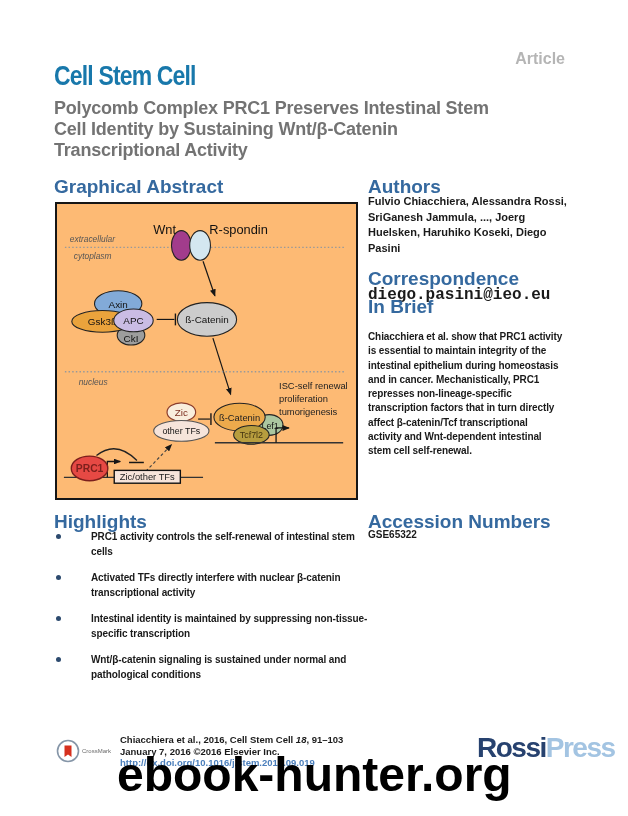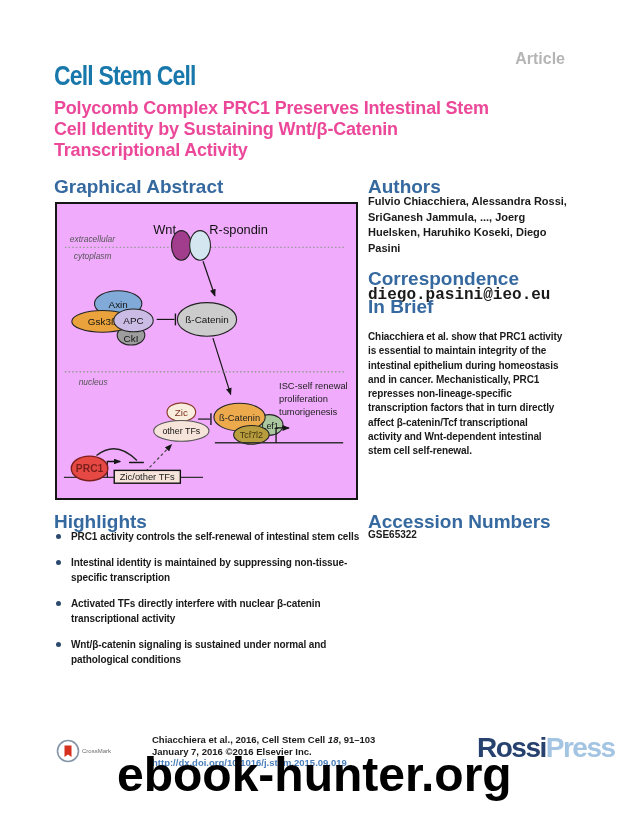--- a/index.html
+++ b/index.html
@@ -2,42 +2,42 @@
 <html><head>
 <meta charset="utf-8">
 <style>
   html,body{margin:0;padding:0;background:#fff;}
   .page{position:relative;width:628px;height:816px;background:#ffffff;overflow:hidden;
         font-family:"Liberation Sans",sans-serif;color:#111;}
   .abs{position:absolute;}
   .article-label{top:50px;right:63px;font-size:16px;font-weight:bold;color:#b5b5b5;}
   .journal-logo{top:60px;left:54px;font-size:28px;font-weight:bold;color:#1878ab;
                 letter-spacing:-1px;transform:scaleX(0.82);transform-origin:left top;white-space:nowrap;}
-  .paper-title{top:98px;left:54px;width:530px;font-size:18px;font-weight:bold;color:#ec4899;
+  .paper-title{top:98px;left:54px;width:530px;font-size:18px;font-weight:bold;color:#737373;
                line-height:21px;white-space:pre-line;letter-spacing:-0.2px;}
   .sec-heading{font-size:19px;font-weight:bold;color:#35699f;}
   .ga-heading{top:176px;left:54px;}
-  .ga-box{top:202px;left:55px;width:303px;height:298px;border:2px solid #161616;box-sizing:border-box;background:#f0abfc;}
+  .ga-box{top:202px;left:55px;width:303px;height:298px;border:2px solid #161616;box-sizing:border-box;background:#fdba74;}
   .ga-box svg{position:absolute;left:0;top:0;}
   .authors-heading{top:176px;left:368px;}
   .authors-names{top:194px;left:368px;width:215px;font-size:11px;font-weight:bold;line-height:15.7px;white-space:pre-line;color:#1a1a1a;}
   .corr-heading{top:268px;left:368px;}
   .corr-email{top:286px;left:368px;font-size:16px;font-weight:bold;color:#1a1a1a;font-family:Liberation Mono, monospace;}
   .inbrief-heading{top:296px;left:368px;}
   .inbrief-text{top:330px;left:368px;width:225px;font-size:10px;font-weight:bold;line-height:14.3px;white-space:pre-line;color:#1a1a1a;letter-spacing:-0.1px;}
   .hl-heading{top:511px;left:54px;}
   .hl-list{top:529px;left:54px;width:315px;}
-  .hl-item{display:flex;margin-bottom:11px;}
+  .hl-item{display:flex;margin-bottom:11px;gap:20px;}
   .hl-bullet{width:5px;height:5px;border-radius:50%;background:#2c4a6e;margin:5px 10px 0 2px;flex:none;}
   .hl-text{font-size:10px;font-weight:bold;line-height:15px;white-space:pre-line;color:#1a1a1a;letter-spacing:-0.1px;}
   .acc-heading{top:511px;left:368px;}
   .acc-value{top:529px;left:368px;font-size:10px;font-weight:bold;color:#1a1a1a;}
   .crossmark{top:739px;left:56px;width:60px;height:24px;}
   .crossmark-label{position:absolute;left:26px;top:9px;font-size:6px;color:#6b6b6b;}
-  .citation{top:734px;left:120px;font-size:9.5px;font-weight:bold;line-height:11.6px;color:#1a1a1a;margin-left:32px;}
+  .citation{top:734px;left:120px;font-size:9.5px;font-weight:bold;line-height:11.6px;color:#1a1a1a;}
   .doi-link{color:#4a7ebb;font-weight:bold;text-decoration:none;text-align:right;}
   .cellpress{top:732px;left:477px;font-size:28px;font-weight:bold;letter-spacing:-1.5px;white-space:nowrap;}
   .cellpress .cell{color:#27426f;}
   .cellpress .press{color:#a3c4e2;margin-top:24px;}
   .watermark{top:751px;left:117px;font-family:Liberation Sans, sans-serif;font-size:48px;font-weight:bold;
              color:#000;letter-spacing:0px;white-space:nowrap;line-height:1;}
   
   .fig-big{font-size:13px;fill:#111;}
   .fig-label{font-size:10px;fill:#111;}
   .fig-small{font-size:9px;fill:#111;}
@@ -156,27 +156,27 @@
 stem cell self-renewal.</div>
 
   <div class="abs sec-heading hl-heading">Highlights</div>
   <div class="abs hl-list">
     <div class="hl-item">
       <span class="hl-bullet"></span>
       <span class="hl-text">PRC1 activity controls the self-renewal of intestinal stem cells</span>
     </div>
     <div class="hl-item">
       <span class="hl-bullet"></span>
+      <span class="hl-text">Activated TFs directly interfere with nuclear β-catenin
+transcriptional activity</span>
+    </div>
+    <div class="hl-item">
+      <span class="hl-bullet"></span>
       <span class="hl-text">Intestinal identity is maintained by suppressing non-tissue-
 specific transcription</span>
-    </div>
-    <div class="hl-item">
-      <span class="hl-bullet"></span>
-      <span class="hl-text">Activated TFs directly interfere with nuclear β-catenin
-transcriptional activity</span>
     </div>
     <div class="hl-item">
       <span class="hl-bullet"></span>
       <span class="hl-text">Wnt/β-catenin signaling is sustained under normal and
 pathological conditions</span>
     </div>
   </div>
 
   <div class="abs sec-heading acc-heading">Accession Numbers</div>
   <div class="abs acc-value">GSE65322</div>

